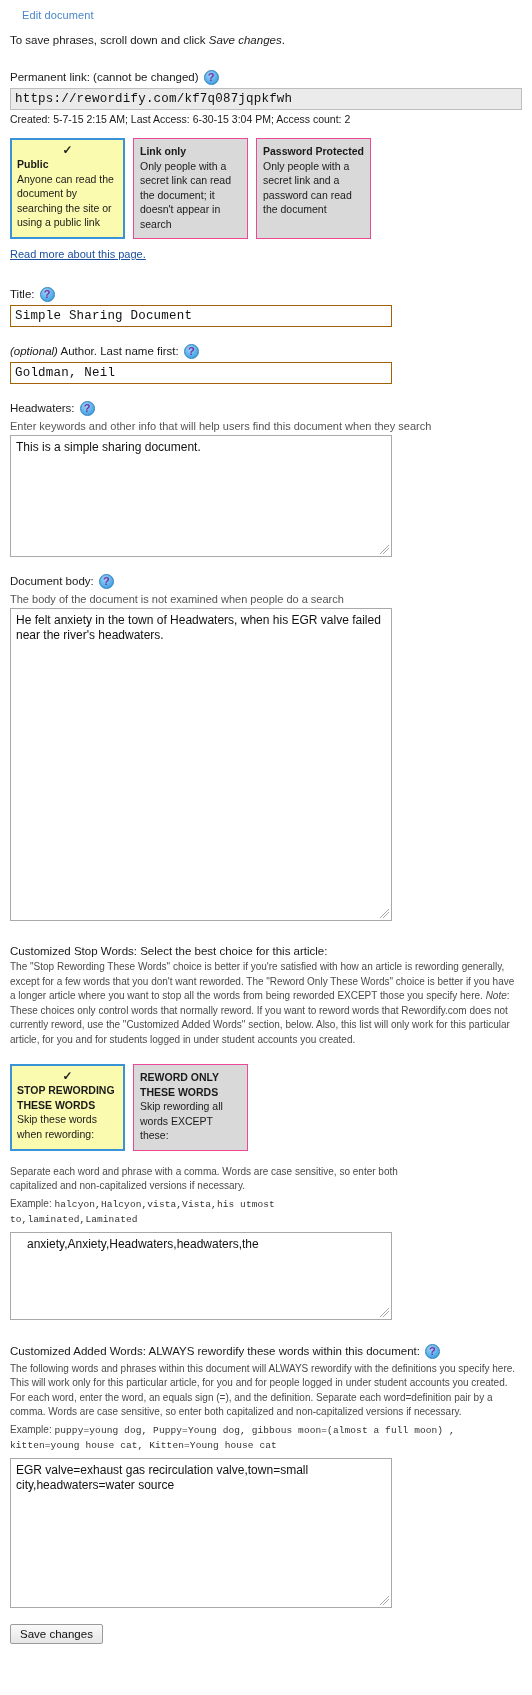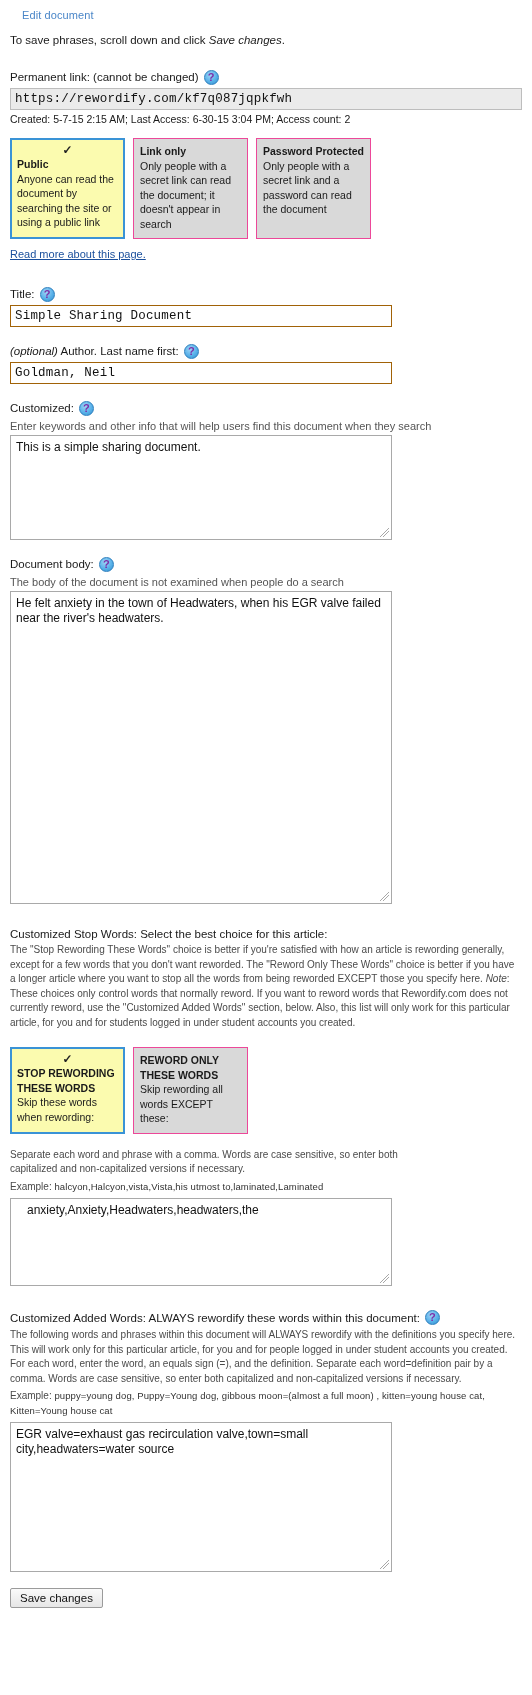--- a/index.html
+++ b/index.html
@@ -192,21 +192,21 @@
   }
   .para {
     font-size: 10px;
     color: #4a4a4a;
     line-height: 14.5px;
     margin: 0;
     width: 512px;
   }
   .para i { font-style: italic; }
   .mono-example {
-    font-family: Liberation Sans, sans-serif;
+    font-family: Liberation Mono, monospace;
     font-size: 9.5px;
     color: #333;
     letter-spacing: 0.1px;
   }
   .note-small {
     font-size: 10px;
     color: #4a4a4a;
     line-height: 14.5px;
     margin: 0;
     width: 390px;
@@ -279,26 +279,26 @@
   <div class="field-label">
     <span><i>(optional)</i><span> Author. Last name first:</span></span>
     <span class="help-icon"></span>
   </div>
   <input class="text-input" value="Goldman, Neil" style="">
 
   <div class="gap-m"></div>
 
   
   <div class="field-label">
-    <span>Customized:</span>
+    <span>Headwaters:</span>
     <span class="help-icon"></span>
   </div>
   <p class="sub-note">Enter keywords and other info that will help users find this document when they search</p>
   <div class="ta-wrap">
-    <textarea class="ta" style="height: 105px;">This is a simple sharing document.</textarea>
+    <textarea class="ta" style="height: 122px;">This is a simple sharing document.</textarea>
     <span class="ta-grip"></span>
   </div>
 
   <div class="gap-m"></div>
 
   
   <div class="field-label">
     <span>Document body:</span>
     <span class="help-icon"></span>
   </div>

